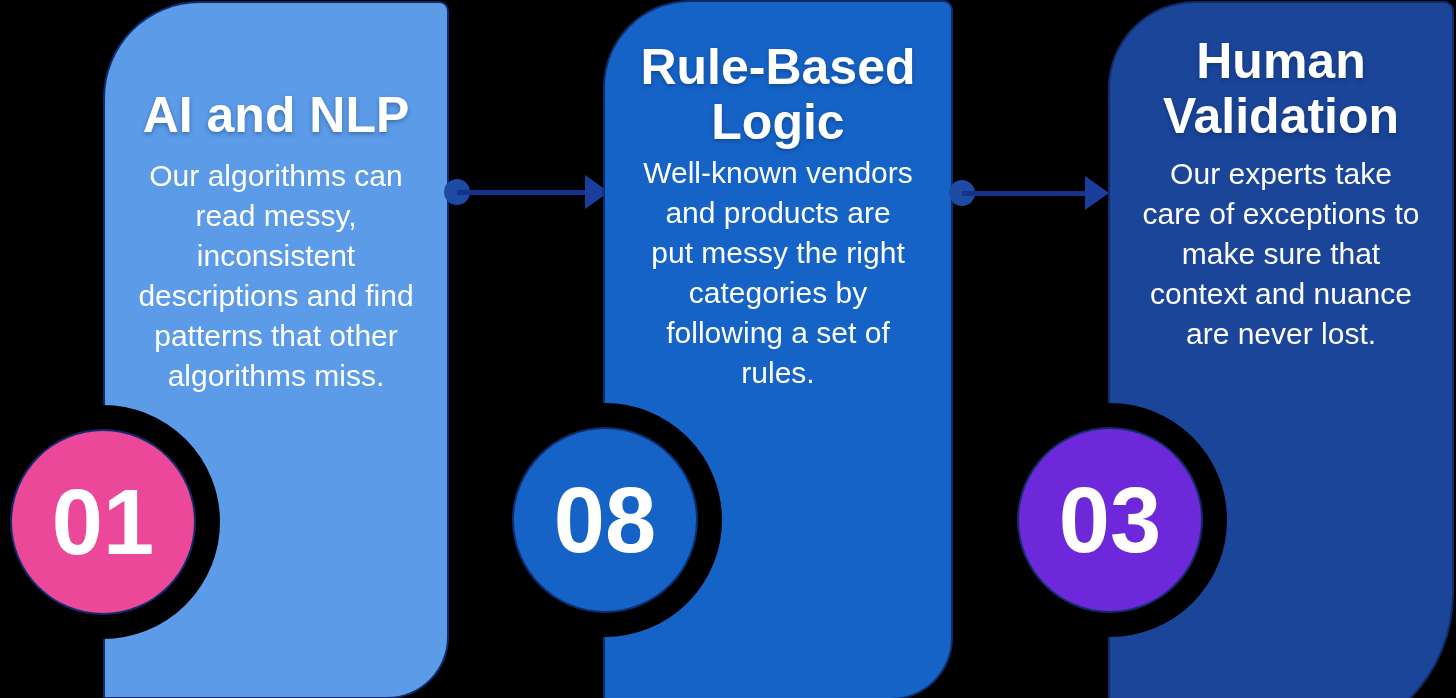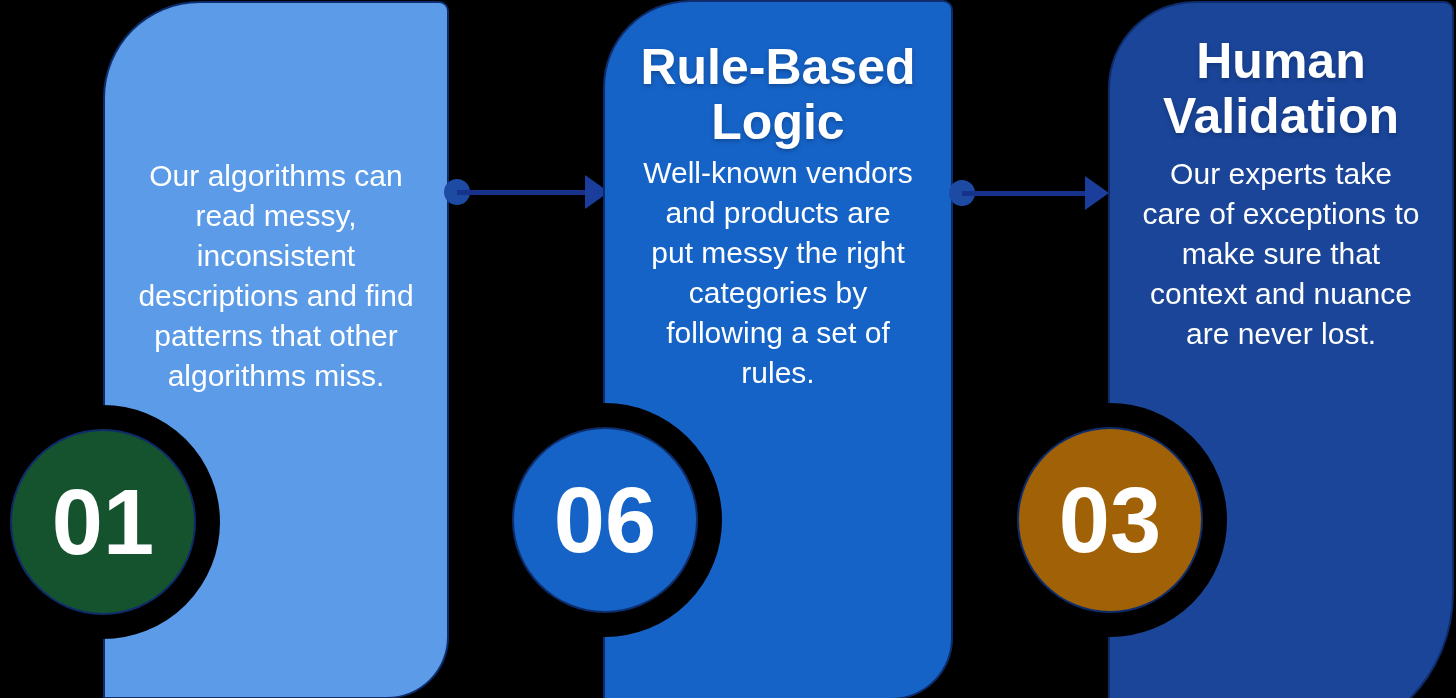--- a/index.html
+++ b/index.html
@@ -46,62 +46,63 @@
     border-left:24px solid #1B3E9C;
   }
   .head1{left:585px;top:175px;} .head2{left:1085px;top:176px;}
 </style>
 </head>
 <body>
 
 <div class="canvas">
 
   <div class="card c1" style="background-color: rgb(91, 155, 232);">
+    <div class="title">AI and NLP</div>
     <div class="body">Our algorithms can
 read messy,
 inconsistent
 descriptions and find
 patterns that other
 algorithms miss.</div>
   </div>
   <div class="ring ring1"></div>
-  <div class="circle circle1" style="background-color: #14532d;">
+  <div class="circle circle1" style="background-color: #ec4899;">
     <span>01</span>
   </div>
 
   <div class="dot dot1" style="background-color: rgb(29, 75, 164);"></div>
   <div class="cline cline1" style="background-color: rgb(22, 50, 138);"></div>
   <div class="head head1"></div>
 
   <div class="card c2" style="background-color: rgb(21, 99, 198);">
     <div class="title">Rule-Based
 Logic</div>
     <div class="body">Well-known vendors
 and products are
 put messy the right
 categories by
 following a set of
 rules.</div>
   </div>
   <div class="ring ring2"></div>
   <div class="circle circle2" style="background-color: rgb(21, 99, 198);">
-    <span>06</span>
+    <span>08</span>
   </div>
 
   <div class="dot dot2" style="background-color: rgb(29, 75, 164);"></div>
   <div class="cline cline2" style="background-color: rgb(22, 50, 138);"></div>
   <div class="head head2"></div>
 
   <div class="card c3" style="background-color: rgb(26, 69, 152);">
     <div class="title">Human
 Validation</div>
     <div class="body">Our experts take
 care of exceptions to
 make sure that
 context and nuance
 are never lost.</div>
   </div>
   <div class="ring ring3"></div>
-  <div class="circle circle3" style="background-color: #a16207;">
+  <div class="circle circle3" style="background-color: #6d28d9;">
     <span>03</span>
   </div>
 
 </div>
 
 </body></html>

